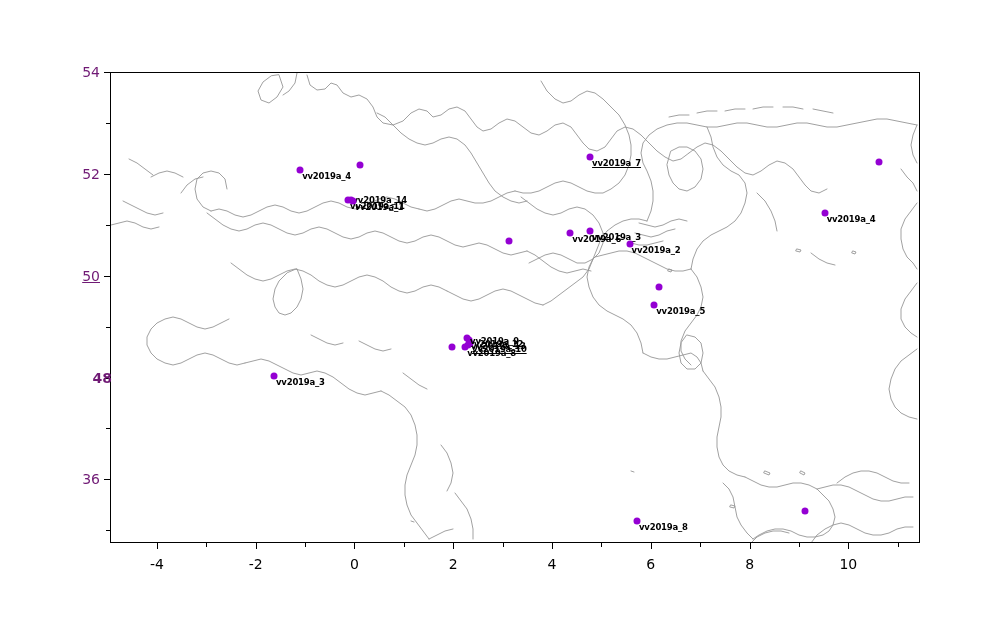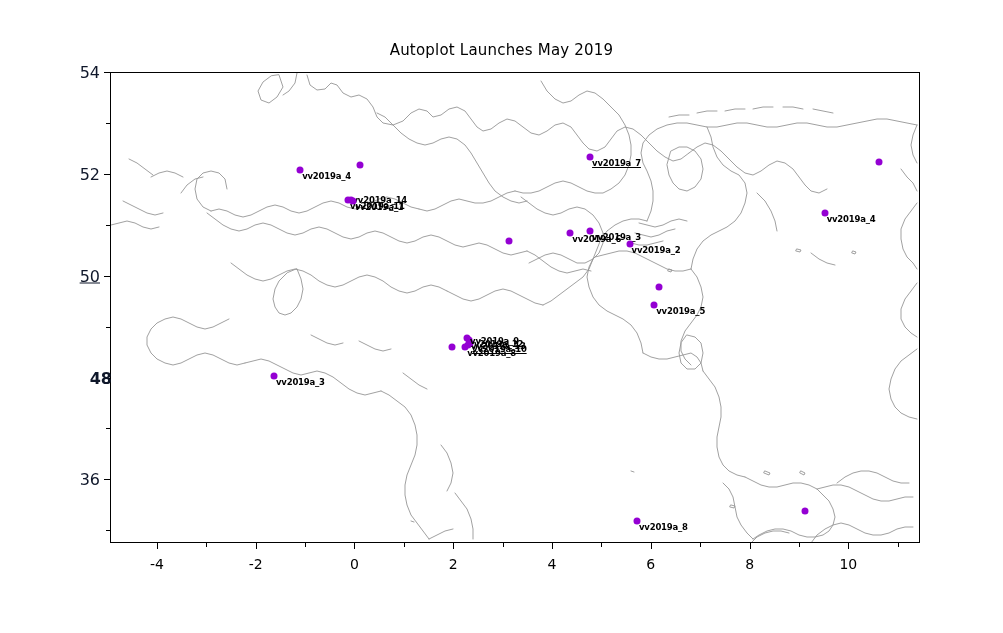--- a/index.html
+++ b/index.html
@@ -25,29 +25,28 @@
   .lbl{position:absolute;font-family:"DejaVu Sans",sans-serif;font-size:8.5px;
        color:#000;white-space:nowrap;font-weight:bold;letter-spacing:-0.2px;}
 
   
   .tickx{position:absolute;width:1px;height:6px;background:#000;}
   .tickx.minor{height:4px;}
   .ticky{position:absolute;height:1px;width:6px;background:#000;}
   .ticky.minor{width:4px;}
   .xlab{position:absolute;font-size:14px;color:#000;text-align:center;
         transform:translateX(-50%);font-family:"DejaVu Sans",sans-serif;}
-  .ylab{position:absolute;font-size:16px;color:#0f172a;text-align:right;
+  .ylab{position:absolute;font-size:14px;color:#701a75;text-align:right;
         transform:translateY(-50%);font-family:"DejaVu Sans",sans-serif;}
 </style>
 </head>
 <body>
 
 <div id="root">
 
-  <div id="title">Autoplot Launches May 2019</div>
 
   <div id="plotbox">
 
     <svg id="mapsvg" viewBox="0 0 808 469" preserveAspectRatio="none">
       <g fill="none" stroke="#969696" stroke-width="0.9" stroke-linejoin="round" stroke-linecap="round">
 
         <path d="M168 2 L172 14 L166 24 L158 30 L150 27 L147 18 L152 9 L160 3 Z"></path>
         <path d="M186 0 L184 10 L178 18 L172 22"></path>
         <path d="M196 2 L199 12 L206 17 L214 16 L220 10 L226 12 L232 20 L240 24
                  L248 22 L256 26 L262 34 L266 44 L272 50 L282 52 L292 48 L300 40

